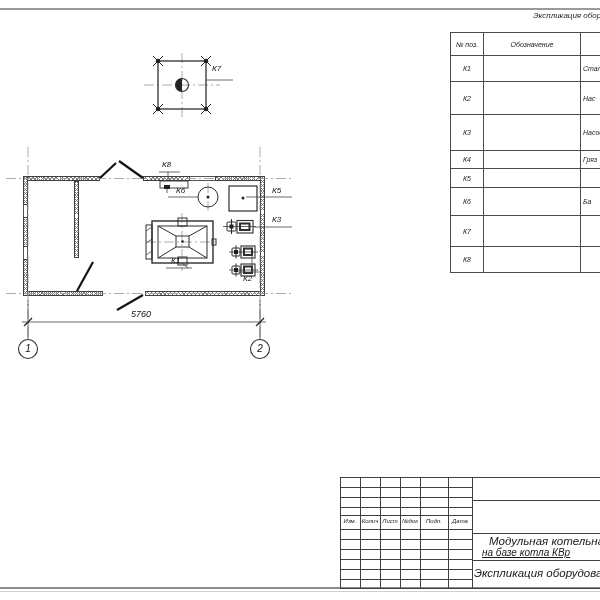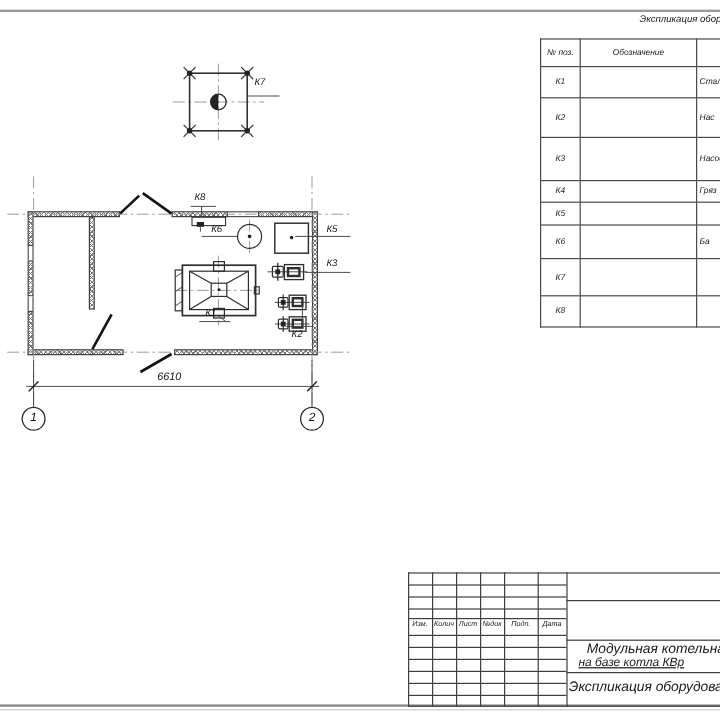--- a/index.html
+++ b/index.html
@@ -176,21 +176,21 @@
       <circle class="sym" cx="260" cy="349" r="9.5" stroke-width="1.1" fill="#fff"></circle>
     </svg>
 
     <div class="tag" style="left:212px;top:64px;">К7</div>
     <div class="tag" style="left:162px;top:160px;">К8</div>
     <div class="tag" style="left:176px;top:186px;">К6</div>
     <div class="tag" style="left:272px;top:186px;">К5</div>
     <div class="tag" style="left:272px;top:215px;">К3</div>
     <div class="tag" style="left:171px;top:256px;">К1</div>
     <div class="tag" style="left:243px;top:274px;">К2</div>
-    <div class="dimtxt" style="left:131px;top:309px;">6610</div>
+    <div class="dimtxt" style="left:131px;top:309px;">5760</div>
     <div class="axisnum" style="left:20px;top:343px;">1</div>
     <div class="axisnum" style="left:252px;top:343px;">2</div>
   </div>
 
   <div class="spec-title">Экспликация оборудования</div>
   <div class="spec">
     <table>
       <colgroup>
           <col style="width:33px">
           <col style="width:97px">

